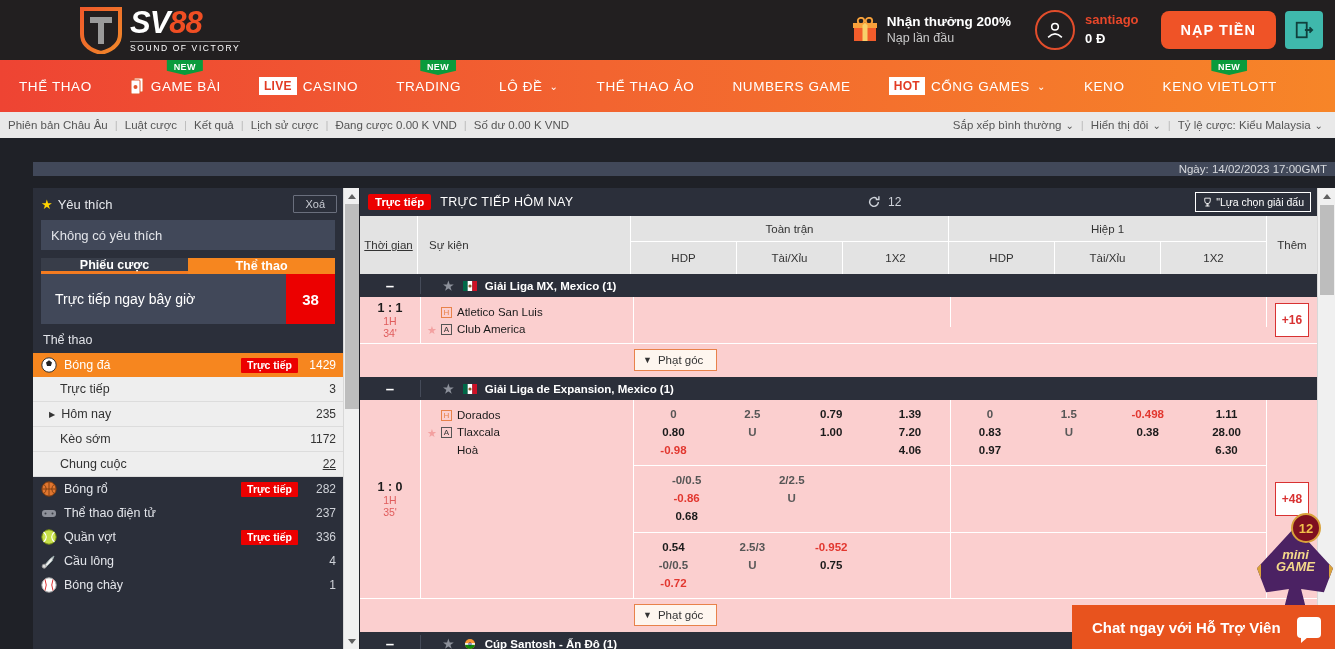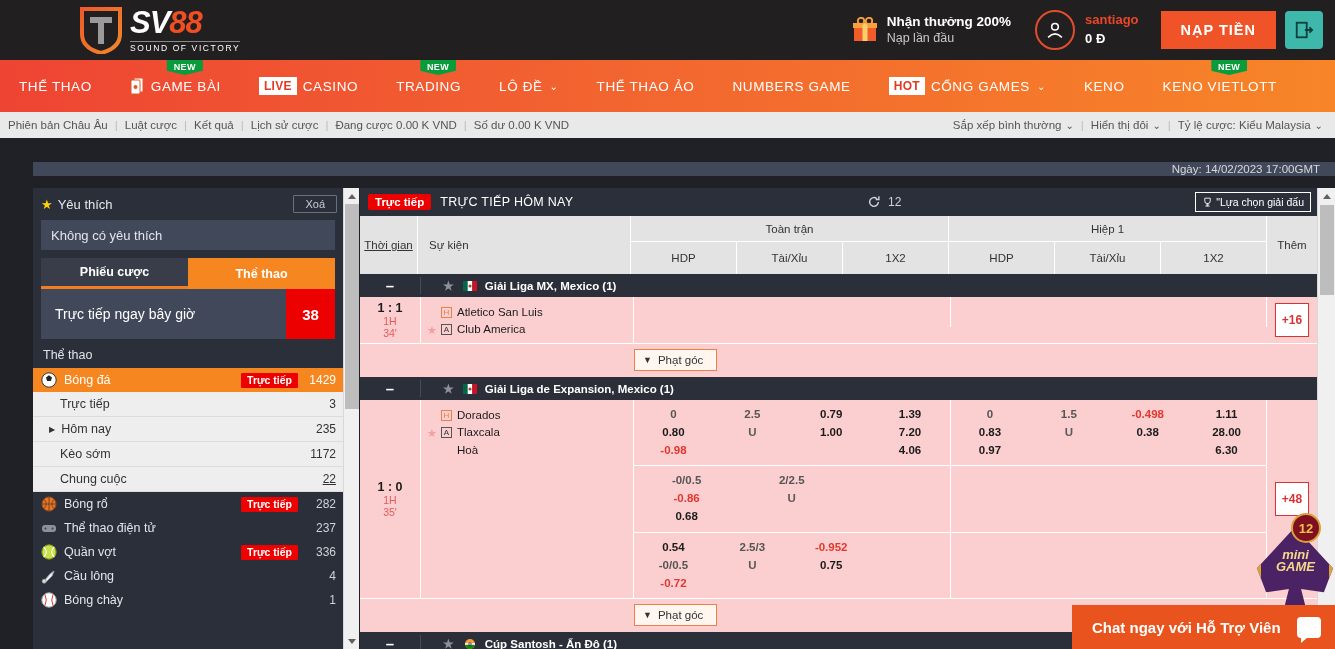--- a/index.html
+++ b/index.html
@@ -34,21 +34,21 @@
   .promo-t2 { color: #c9c9c9; font-size: 12.5px; }
   .avatar-circ {
     width: 40px; height: 40px; border-radius: 50%;
     border: 2px solid #e24d2b; display:flex; align-items:center; justify-content:center;
     margin-right: 10px;
   }
   .user-block { line-height: 1.45; margin-right: 22px; }
   .user-name { color: #e8472a; font-size: 13px; font-weight: bold; }
   .user-bal { color: #fff; font-size: 13px; font-weight: bold; }
   .btn-deposit {
-    background: #ef5327; color: #fff; border: none; border-radius: 0;
+    background: #ef5327; color: #fff; border: none; border-radius: 8px;
     font-size: 14.5px; font-weight: bold; letter-spacing: 1px;
     padding: 11px 20px; cursor: pointer; font-family: inherit;
   }
   .btn-logout {
     background: #3fb8ac; border: none; border-radius: 4px; width: 38px; height: 38px;
     margin-left: 9px; display: flex; align-items: center; justify-content: center; cursor: pointer;
   }
 
   
   .nav {
@@ -83,21 +83,21 @@
   .subbar-right { margin-left: auto; display: flex; align-items: center; padding-right: 4px;}
 
   
   .page {
     position: absolute; top: 138px; left: 0; right: 0; bottom: 0;
     background: #1f2127;
   }
   .datebar {
     position: absolute; left: 33px; right: 0; top: 24px; height: 14px;
     background: #414859; color: #d7d9dd; font-size: 11.5px;
-    display: flex; align-items: center; justify-content: flex-end; padding-right: 15px;
+    display: flex; align-items: center; justify-content: flex-end; padding-right: 8px;
   }
 
   
   .sidebar {
     position: absolute; left: 33px; top: 50px; width: 310px; bottom: 0;
     background: #2b2f3a; overflow: hidden;
   }
   .fav-head {
     height: 32px; display: flex; align-items: center; padding: 0 6px 0 8px;
     color: #e6e8ec; font-size: 13px;
@@ -105,21 +105,21 @@
   .star-y { color: #ffd400; font-size: 13px; margin-right: 5px; }
   .btn-xoa {
     margin-left: auto; background: transparent; border: 1px solid #6a6f7d;
     color: #c9ccd3; font-size: 11px; padding: 2px 11px; cursor: pointer;
     font-family: inherit; border-radius: 1px;
   }
   .fav-empty {
     margin: 0 8px; background: #414859; color: #e3e5ea; font-size: 13px;
     height: 30px; display: flex; align-items: center; padding-left: 10px;
   }
-  .tabs2 { display: flex; margin: 8px 8px 0; height: 31px; }
+  .tabs2 { display: flex; margin: 8px 8px 0; height: 16px; }
   .tab2 {
     flex: 1; display: flex; align-items: center; justify-content: center;
     font-size: 12.5px; font-weight: bold; cursor: pointer;
   }
   .tab2.inactive { background: #383d49; color: #fff; border-bottom: 3px solid #f47b20; }
   .tab2.active { background: #f6861f; color: #fff; }
   .live-now {
     margin: 0 8px; height: 50px; background: #414859; display: flex; align-items: center;
     color: #fff; font-size: 14px; padding-left: 14px;
   }

